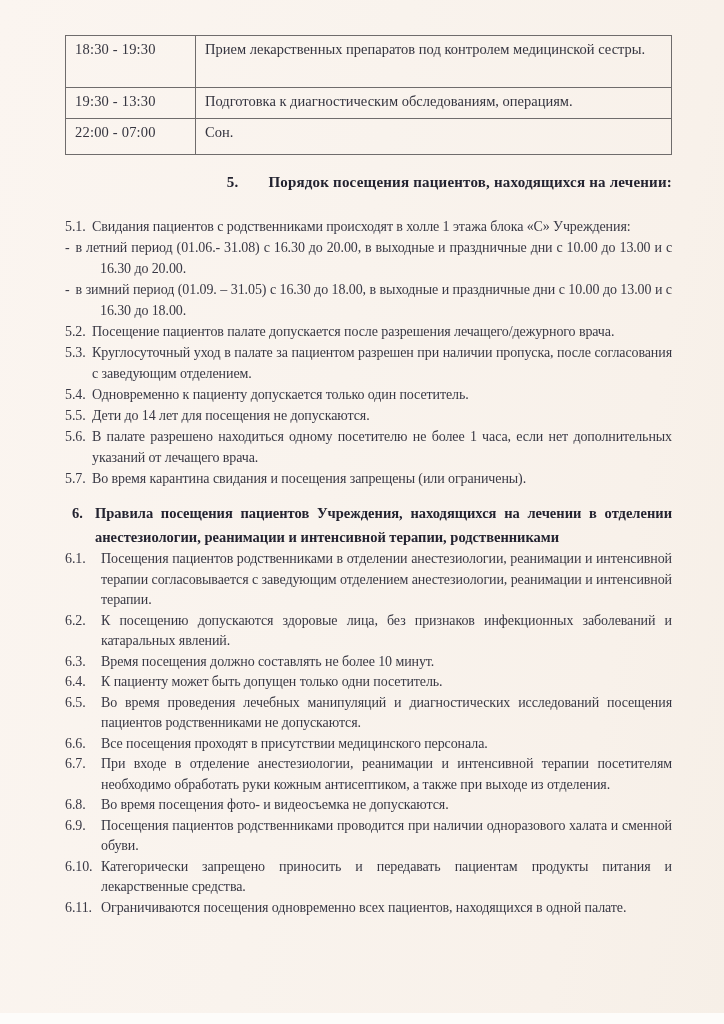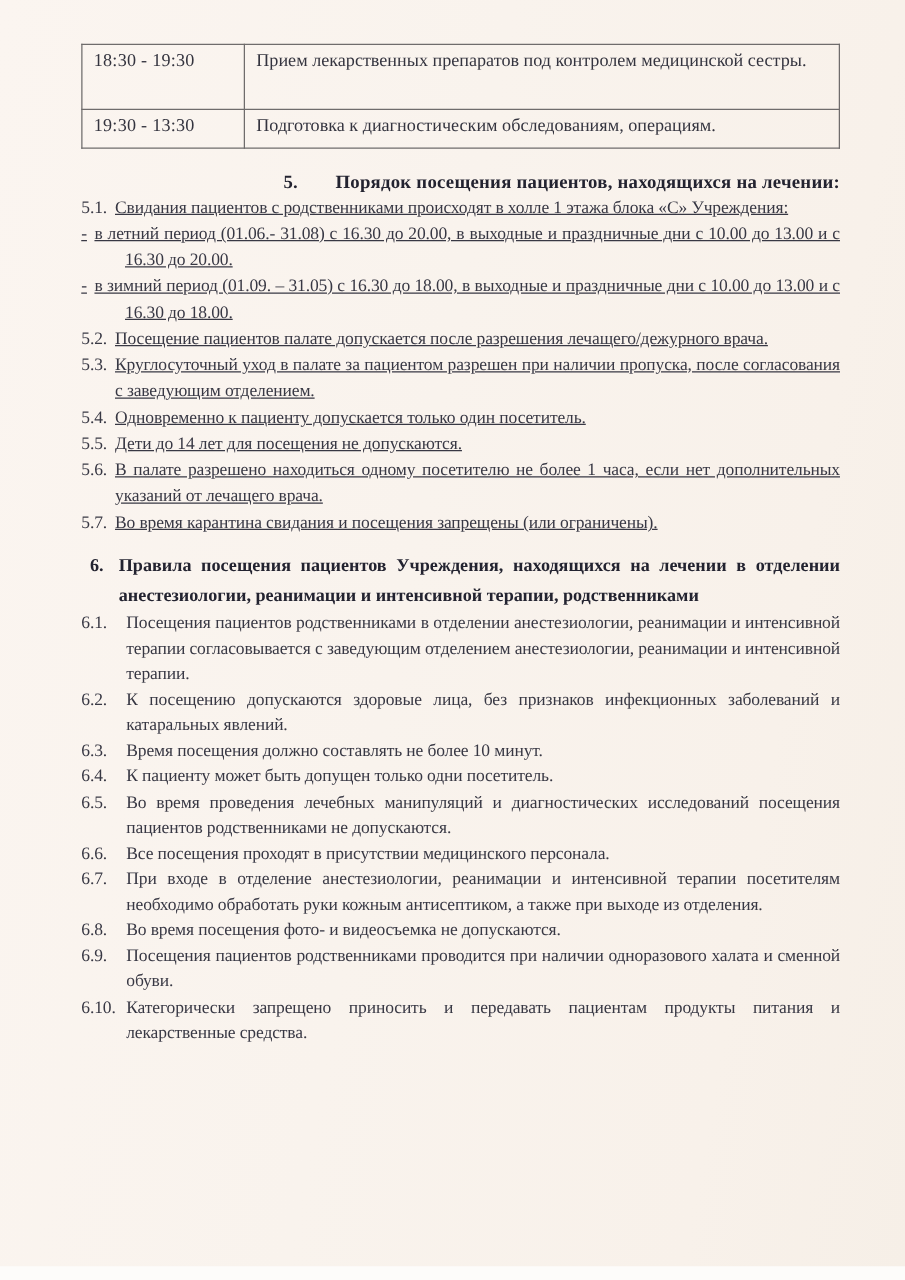--- a/index.html
+++ b/index.html
@@ -86,21 +86,21 @@
   }
 
   
   .rules {
     text-align: justify;
     font-size: 14px;
     line-height: 21px;
     letter-spacing: -0.1px;
     color: #383844;
   }
-  .rules5 { margin-top: 1px; text-decoration: underline; }
+  .rules5 { margin-top: 25px; }
   .rules6 { line-height: 20.5px; }
 
   .rules5 .para {
     padding-left: 27px;
     text-indent: -27px;
   }
   .rules5 .para .num {
     display: inline-block;
     width: 27px;
     text-indent: 0;
@@ -140,20 +140,24 @@
     <td class="time-cell">18:30 - 19:30</td>
     <td class="activity-cell">Прием лекарственных препаратов под контролем медицинской сестры.</td>
   </tr>
 
   <tr>
     <td class="time-cell">19:30 - 13:30</td>
     <td class="activity-cell">Подготовка к диагностическим обследованиям, операциям.</td>
   </tr>
 
 
+  <tr>
+    <td class="time-cell">22:00 - 07:00</td>
+    <td class="activity-cell">Сон.</td>
+  </tr>
 </tbody>
     </table>
 
     <div class="heading5">
       <span class="num">5.</span><span class="h5-gap"></span><span>Порядок посещения пациентов, находящихся на лечении:</span>
     </div>
 
     <div class="rules rules5">
   <div class="para">
     <span class="num">5.1.</span><span class="txt">Свидания пациентов с родственниками происходят в холле 1 этажа блока «С»  Учреждения:</span>
@@ -230,17 +234,20 @@
   </div>
 
   <div class="para">
     <span class="num">6.9.</span><span class="txt">Посещения пациентов родственниками проводится при наличии одноразового халата  и сменной обуви.</span>
   </div>
 
   <div class="para">
     <span class="num">6.10.</span><span class="txt">Категорически запрещено приносить и передавать пациентам продукты питания и лекарственные средства.</span>
   </div>
 
+  <div class="para">
+    <span class="num">6.11.</span><span class="txt">Ограничиваются посещения одновременно всех пациентов, находящихся в одной палате.</span>
+  </div>
 </div>
 
   </div>
   <div class="scan-edge-bottom"></div>
 </div>
 
 </body></html>

